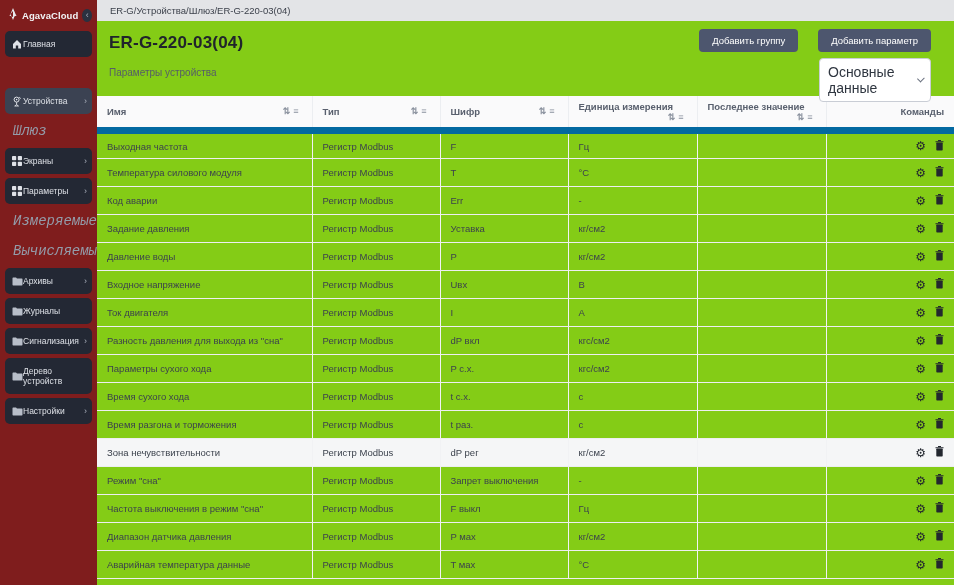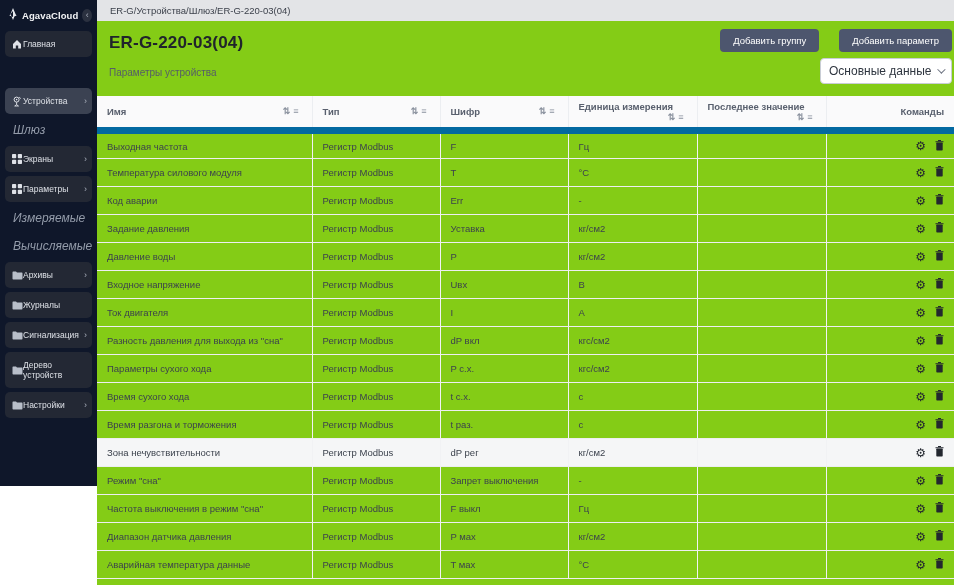--- a/index.html
+++ b/index.html
@@ -1,47 +1,47 @@
 <!DOCTYPE html>
 <html><head>
 <meta charset="utf-8">
 <style>
   * { box-sizing: border-box; margin: 0; padding: 0; }
   html,body { width:954px; height:585px; overflow:hidden; }
   body { font-family:"Liberation Sans", sans-serif; background:#fff; display:flex; }
 
   
-  .sidebar { width:97px; min-width:97px; height:486px; background:#0f172a; display:flex; flex-direction:column; }
+  .sidebar { width:97px; min-width:97px; height:585px; background:#7f1d1d; display:flex; flex-direction:column; }
   .logo-row { display:flex; align-items:center; gap:4px; padding:8px 5px 7px 8px; }
   .logo-glyph { color:#e8eaee; font-size:10px; line-height:1; }
   .logo-text { font-size:9.5px; font-weight:bold; color:#f2f3f5; letter-spacing:.1px; }
   .collapse-btn { margin-left:auto; width:13px; height:13px; border-radius:50%; background:#2b3140; color:#a9b0bd;
                   font-size:9px; line-height:12px; text-align:center; cursor:pointer; }
   .nav { display:flex; flex-direction:column; gap:4px; padding:2px 5px; }
   .nav-item { display:flex; align-items:center; background:#232834; border-radius:5px;
               padding:8px 5px 8px 7px; color:#dde0e6; font-size:8.5px; cursor:pointer; }
   .nav-item.selected { background:#3b4252;margin-top:27px; }
   .nav-item .nav-icon { width:11px; height:10px; flex-shrink:0; display:inline-flex; align-items:center; }
   .nav-item .chev { margin-left:auto; color:#aab0bc; font-size:9px; line-height:1; }
-  .nav-sub { background:none; border-radius:0; padding:5px 5px 5px 8px; font-style:italic; color:#949caa; font-size:12px; }
+  .nav-sub { background:none; border-radius:0; padding:5px 5px 5px 8px; font-style:italic; color:#949caa; font-size:14px;font-family:Liberation Mono, monospace; }
 
   
   .main { flex:1; display:flex; flex-direction:column; background:#84cc16; }
   .topbar { height:21px; background:#e3e4e7; display:flex; align-items:center; padding-left:13px;
             font-size:9.5px; color:#3c414b; flex-shrink:0; }
 
   .page-head { position:relative; padding:12px 12px 9px 12px; height:75px; flex-shrink:0; }
   .page-title { font-size:17px; font-weight:bold; color:#20242b; letter-spacing:.2px; }
   .page-subtitle { font-size:10px; color:#565d68; margin-top:14px; }
-  .actions { position:absolute; top:8px; right:2px; display:flex; flex-direction:column; align-items:flex-end; }
+  .actions { position:absolute; top:8px; right:23px; display:flex; flex-direction:column; align-items:flex-end; }
   .btn-row { display:flex; gap:20px; }
   .btn { background:#4d566e; color:#fff; border:none; border-radius:4px; font-size:9.5px;
          padding:6px 13px; cursor:pointer; font-family:inherit; }
-  .select { margin-top:6px; width:132px; background:#fff; border:1px solid #c9cdd5; border-radius:4px;
-            padding:5px 8px; font-size:12px; color:#2f3640; display:flex; align-items:center;
+  .select { margin-top:6px; width:112px; background:#fff; border:1px solid #c9cdd5; border-radius:4px;
+            padding:5px 8px; font-size:14px; color:#2f3640; display:flex; align-items:center;
             justify-content:space-between; cursor:pointer; }
   .select .sel-chev { width:6px; height:6px; border-right:1.2px solid #6b7280; border-bottom:1.2px solid #6b7280;
                       transform:rotate(45deg) translateY(-2px); }
 
   
   .tbl { width:100%; border-collapse:collapse; table-layout:fixed; }
   .tbl th { background:#fafafb; font-size:9.5px; font-weight:bold; color:#59606e; text-align:left;
             padding:5px 10px; border-bottom:7px solid #0369a1; border-right:1px solid #eceef1; height:21px; }
   .tbl th:last-child { border-right:none; text-align:right; }
   .tbl th .hicons { float:right; color:#8a919e; font-size:9px; letter-spacing:3px; cursor:pointer; }

